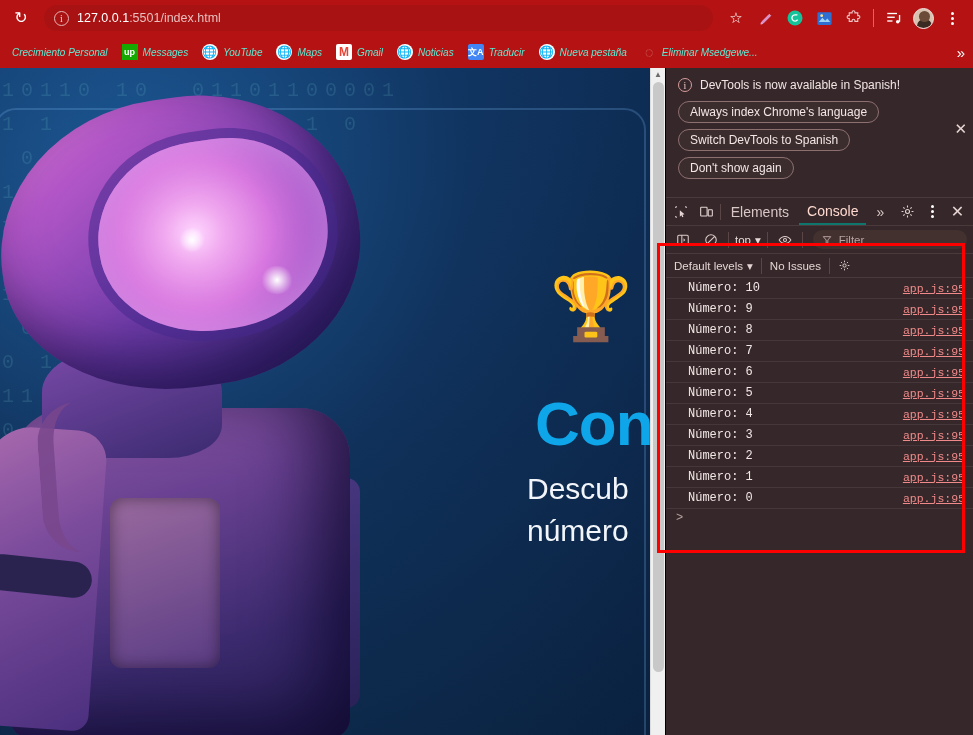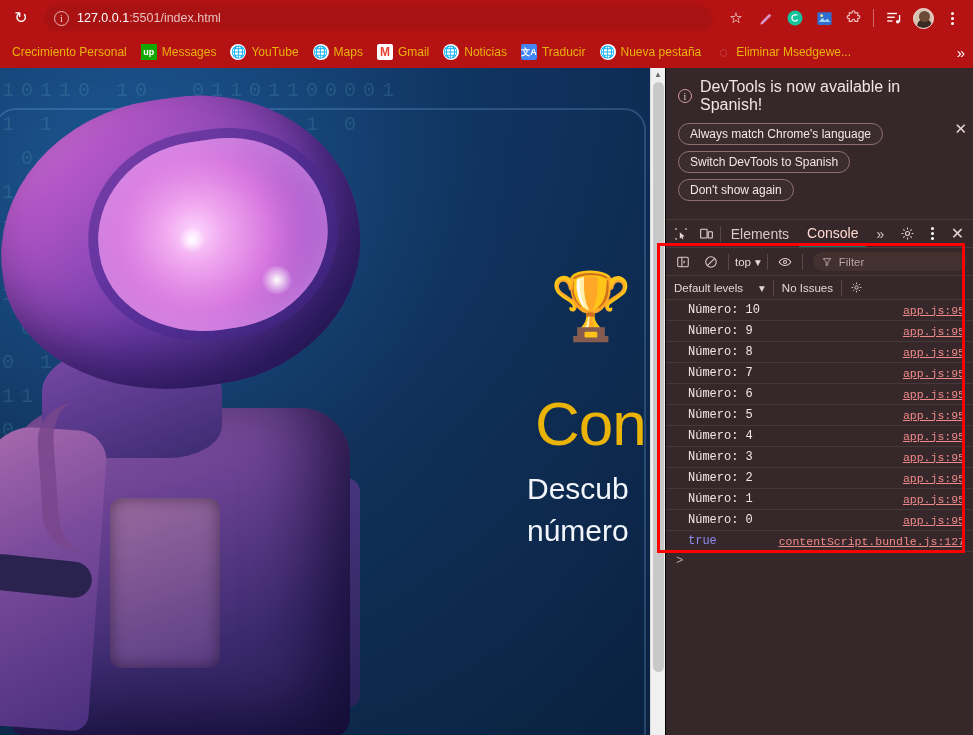--- a/index.html
+++ b/index.html
@@ -52,21 +52,21 @@
            display: flex; flex-direction: column; gap: 2px; align-items: center; }
   .kebab i { width: 3px; height: 3px; background: #fff; border-radius: 50%; display: block; }
 
   
   .bookmarks {
     height: 32px; background: #b51313; display: flex; align-items: center;
     padding: 0 6px; gap: 2px; position: relative;
   }
   .bm { display: flex; align-items: center; gap: 5px; padding: 3px 6px;
         border-radius: 4px; white-space: nowrap; }
-  .bm-label { font-size: 12px; color: #eab308; }
+  .bm-label { font-size: 10px; color: #5eead4; font-style: italic; }
   .bm-ico { width: 16px; height: 16px; flex: none; display: flex;
             align-items: center; justify-content: center; font-size: 11px; }
   .ico-up { background: #14a800; color: #fff; border-radius: 0; font-size: 9px;
             font-weight: bold; line-height: 16px; text-align: center; }
   .ico-globe { background: #fff; color: #b51313; border-radius: 50%; font-size: 12px; }
   .ico-gmail { background: #fff; border-radius: 2px; color: #ea4335; font-weight: bold; font-size: 12px; }
   .ico-translate { background: #4285f4; color: #fff; border-radius: 2px; font-size: 9px;
                    font-weight: bold; }
   .ico-ghost { color: #d98a8a; font-size: 14px; }
   .chev-more { position: absolute; right: 8px; color: #fff; font-size: 15px; }
@@ -132,22 +132,22 @@
                  box-shadow: inset 0 0 16px rgba(0,0,0,.45); }
   .hose { position: absolute; left: 70px; top: 325px; width: 54px; height: 150px;
           border-left: 16px solid rgba(120,70,140,.85); border-radius: 40px 0 0 40px; transform: rotate(-4deg); }
   .backpack { position: absolute; left: 250px; top: 400px; width: 140px; height: 230px;
               background: linear-gradient(160deg,#4b3a86,#2a2158); border-radius: 14px; }
 
   .hero-right { position: absolute; left: 430px; top: 0; right: 0; bottom: 0; }
   .trophy { position: absolute; left: 120px; top: 205px; color: #2f7fe8; font-size: 66px;
             line-height: 1; }
   .hero-title {
-    position: absolute; left: 105px; top: 320px; font-size: 62px; font-weight: normal;
-    color: #eab308; letter-spacing: -1px; white-space: nowrap;
+    position: absolute; left: 105px; top: 320px; font-size: 62px; font-weight: bold;
+    color: #0ea5e9; letter-spacing: -1px; white-space: nowrap;
   }
   .hero-sub {
     position: absolute; left: 97px; top: 400px; font-size: 30px; color: #f2f6fb;
     line-height: 42px; white-space: nowrap;
   }
 
   
   .page-scroll { width: 15px; background: #f0f0f0; position: relative; border-left: 1px solid #dcdcdc; }
   .ps-arrow { position: absolute; top: 2px; left: 0; right: 0; text-align: center;
               font-size: 8px; color: #6b6b6b; }
@@ -155,21 +155,21 @@
               background: #c8c8c8; border-radius: 6px; }
 
   
   .devtools { flex: 1; background: #36282a; position: relative; overflow: hidden;
               border-left: 1px solid #000; }
   .dt-notify { padding: 10px 12px 12px 12px; border-bottom: 1px solid #4a3a3c; position: relative; }
   .dt-notify-head { display: flex; align-items: center; gap: 8px; margin-bottom: 9px; }
   .ni-circle { width: 14px; height: 14px; border: 1.3px solid #d79c9c; border-radius: 50%;
                color: #e7c3c3; font-size: 10px; display: flex; align-items: center;
                justify-content: center; flex: none; font-family: "Liberation Serif", serif; }
-  .dt-notify-text { font-size: 16px; color: #f1e4e4; }
+  .dt-notify-text { font-size: 12px; color: #f1e4e4; }
   .dt-pill {
     display: inline-block; border: 1px solid #8d6f70; border-radius: 12px;
     padding: 3px 11px; font-size: 12px; color: #f3e6e6; margin-bottom: 6px;
     background: #3b2c2e;
   }
   .notify-close { position: absolute; right: 6px; top: 52px; color: #e9d6d6; font-size: 15px; }
 
   .dt-tabs {
     height: 28px; display: flex; align-items: center; padding: 0 4px; gap: 2px;
     border-bottom: 1px solid #4a3a3c; background: #36282a;
@@ -191,21 +191,21 @@
     flex: 1; height: 19px; background: #42312f; border-radius: 10px; display: flex;
     align-items: center; gap: 7px; padding: 0 9px; margin-left: 4px;
   }
   .filter-txt { font-size: 11.5px; color: #b9a2a2; }
   .sep { width: 1px; height: 16px; background: #5a4547; }
 
   .dt-levelbar {
     height: 24px; display: flex; align-items: center; gap: 8px; padding: 0 8px;
     border-bottom: 1px solid #4a3a3c; font-size: 11.5px; color: #e4d3d3;
   }
-  .dt-levelbar .item { display: flex; align-items: center; gap: 16px; }
+  .dt-levelbar .item { display: flex; align-items: center; gap: 4px; }
 
   .console-body { position: relative; }
   .log-row {
     display: flex; align-items: center; justify-content: space-between;
     height: 21px; padding: 0 8px 0 22px; border-bottom: 1px solid #46383a;
     font-family: "Liberation Mono", monospace; font-size: 12px; color: #f2e6e6;
   }
   .log-row .src { color: #f08a8a; text-decoration: underline; font-size: 11.5px; }
   .log-row .val-true { color: #8b8bf0; }
   .prompt-row { height: 24px; padding: 2px 8px 0 10px; color: #b8a0a0;
@@ -367,21 +367,21 @@
       <div class="ps-thumb"></div>
     </div>
 
     <div class="devtools">
 
       <div class="dt-notify">
         <div class="dt-notify-head">
           <div class="ni-circle">i</div>
           <div class="dt-notify-text">DevTools is now available in Spanish!</div>
         </div>
-        <div><span class="dt-pill">Always match Chrome's language</span></div>
+        <div><span class="dt-pill">Always index Chrome's language</span></div>
         <div><span class="dt-pill">Switch DevTools to Spanish</span></div>
         <div><span class="dt-pill">Don't show again</span></div>
         <div class="notify-close">✕</div>
       </div>
 
       <div class="dt-tabs">
         <div class="dt-tool">
           <svg width="14" height="14" viewBox="0 0 24 24" fill="none" stroke="#e6d4d4" stroke-width="1.8">
             <path d="M3 3h4M3 3v4M21 3h-4M21 3v4M3 21h4M3 21v-4" stroke-dasharray="2 2"></path>
             <path d="M10 9l8 7-3.4.6 1.6 3.6-2 .9-1.6-3.6L10 20z" fill="#e6d4d4" stroke="none"></path>
@@ -503,24 +503,20 @@
           <span class="src">app.js:95</span>
         </div>
         <div class="log-row">
           <span>Número: 1</span>
           <span class="src">app.js:95</span>
         </div>
         <div class="log-row">
           <span>Número: 0</span>
           <span class="src">app.js:95</span>
         </div>
-        <div class="log-row">
-          <span class="val-true">true</span>
-          <span class="src">contentScript.bundle.js:127</span>
-        </div>
         <div class="prompt-row">&gt;</div>
       </div>
 
     </div>
   </div>
 
   <div class="annotation"></div>
 </div>
 
 </body></html>

